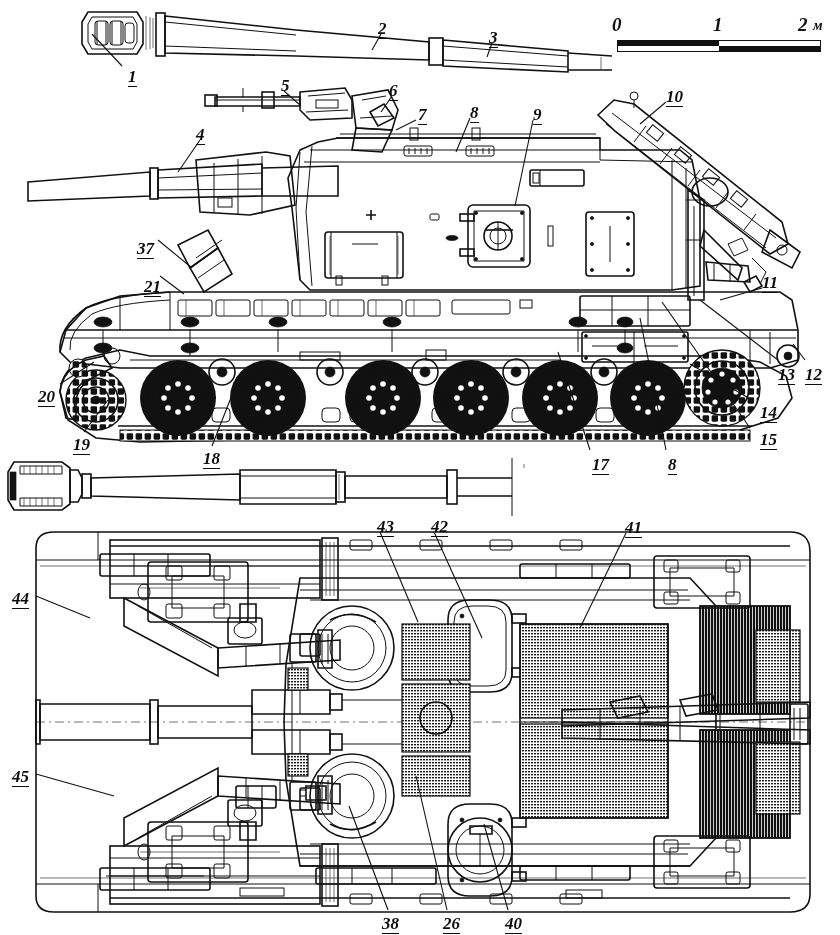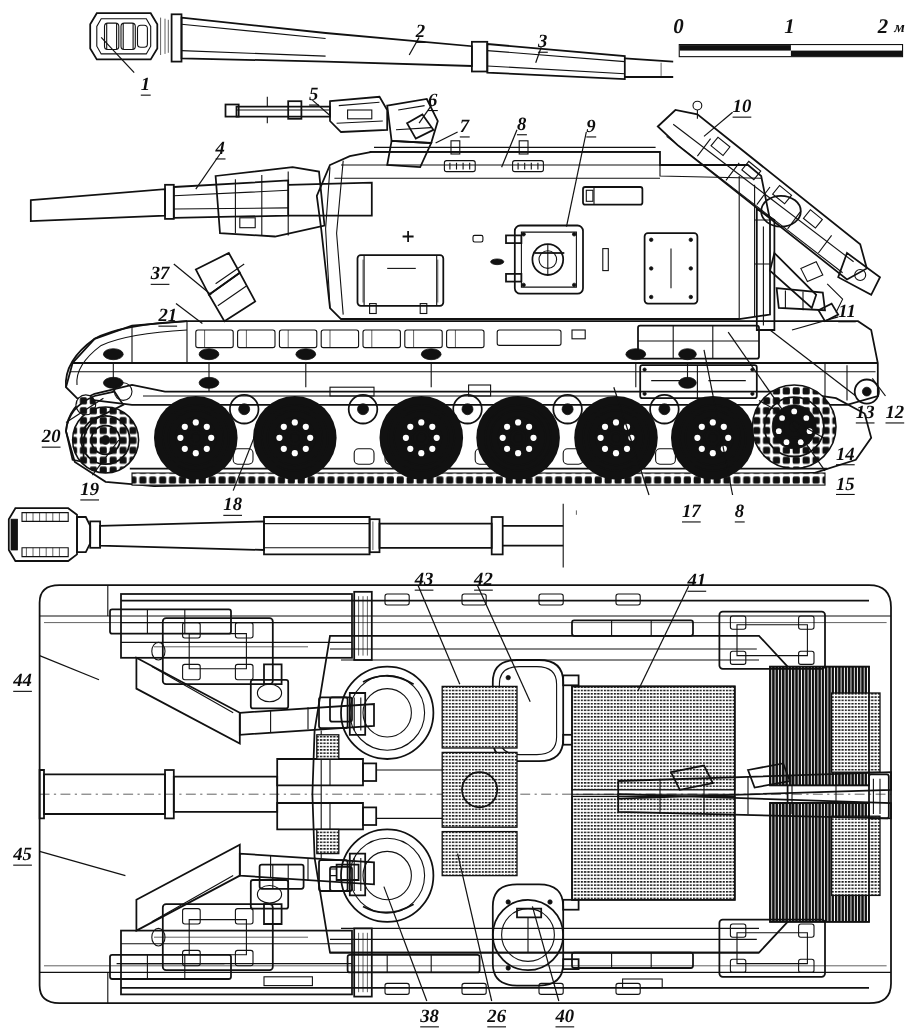--- a/index.html
+++ b/index.html
@@ -741,29 +741,29 @@
       <div class="cal" style="left: 418px; top: 106px;">7</div>
       <div class="cal" style="left: 470px; top: 104px;">8</div>
       <div class="cal" style="left: 533px; top: 106px;">9</div>
       <div class="cal" style="left: 666px; top: 88px; text-align: center;">10</div>
       <div class="cal" style="left: 762px; top: 274px;">11</div>
       <div class="cal" style="left: 805px; top: 366px;">12</div>
       <div class="cal" style="left: 778px; top: 366px;">13</div>
       <div class="cal" style="left: 760px; top: 404px; font-style: italic;">14</div>
       <div class="cal" style="left: 760px; top: 431px;">15</div>
       <div class="cal" style="left: 668px; top: 456px;">8</div>
-      <div class="cal" style="left: 592px; top: 456px; margin-left: 28px;">17</div>
+      <div class="cal" style="left: 592px; top: 456px;">17</div>
       <div class="cal" style="left: 203px; top: 450px;">18</div>
       <div class="cal" style="left: 73px; top: 436px;">19</div>
       <div class="cal" style="left: 38px; top: 388px;">20</div>
       <div class="cal" style="left: 144px; top: 278px; text-align: center;">21</div>
       <div class="cal" style="left: 137px; top: 240px;">37</div>
       <div class="cal" style="left: 382px; top: 915px;">38</div>
       <div class="cal" style="left: 443px; top: 915px;">26</div>
       <div class="cal" style="left: 505px; top: 915px;">40</div>
       <div class="cal" style="left: 625px; top: 519px; font-style: italic;">41</div>
       <div class="cal" style="left: 431px; top: 518px; font-style: italic;">42</div>
       <div class="cal" style="left: 377px; top: 518px;">43</div>
-      <div class="cal" style="left: 12px; top: 590px; margin-top: 20px;">44</div>
+      <div class="cal" style="left: 12px; top: 590px;">44</div>
       <div class="cal" style="left: 12px; top: 768px; font-style: italic;">45</div>
     </div>
 
 </div>
 
 </body></html>

